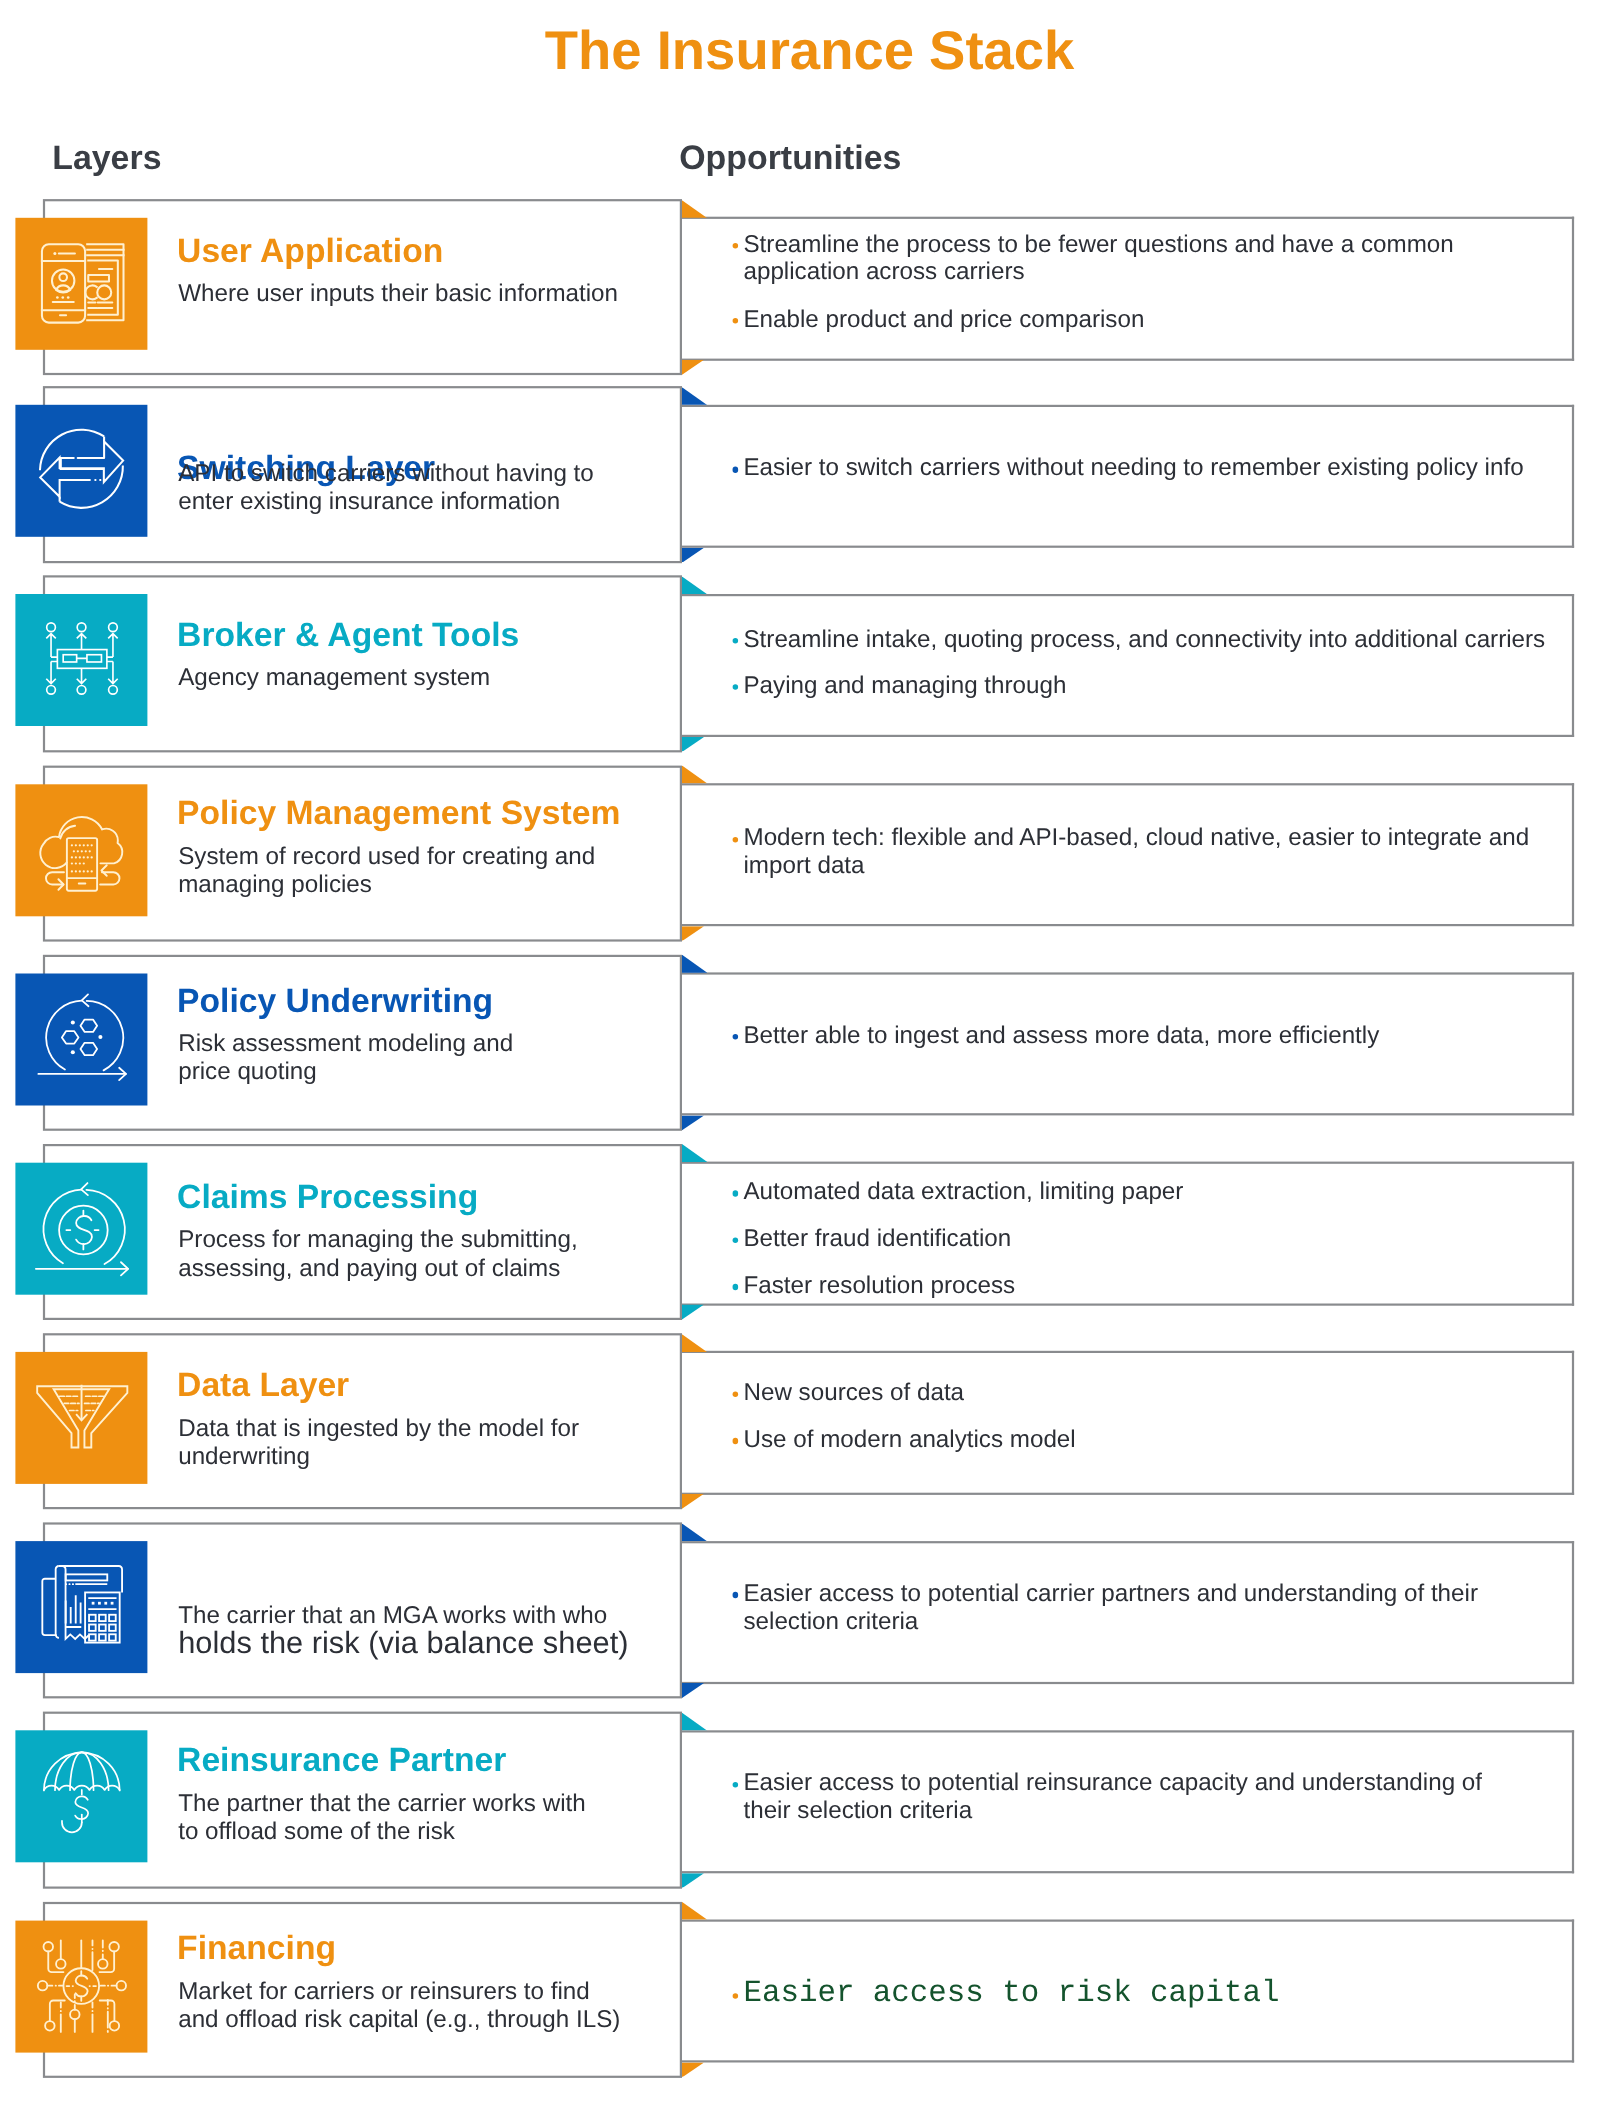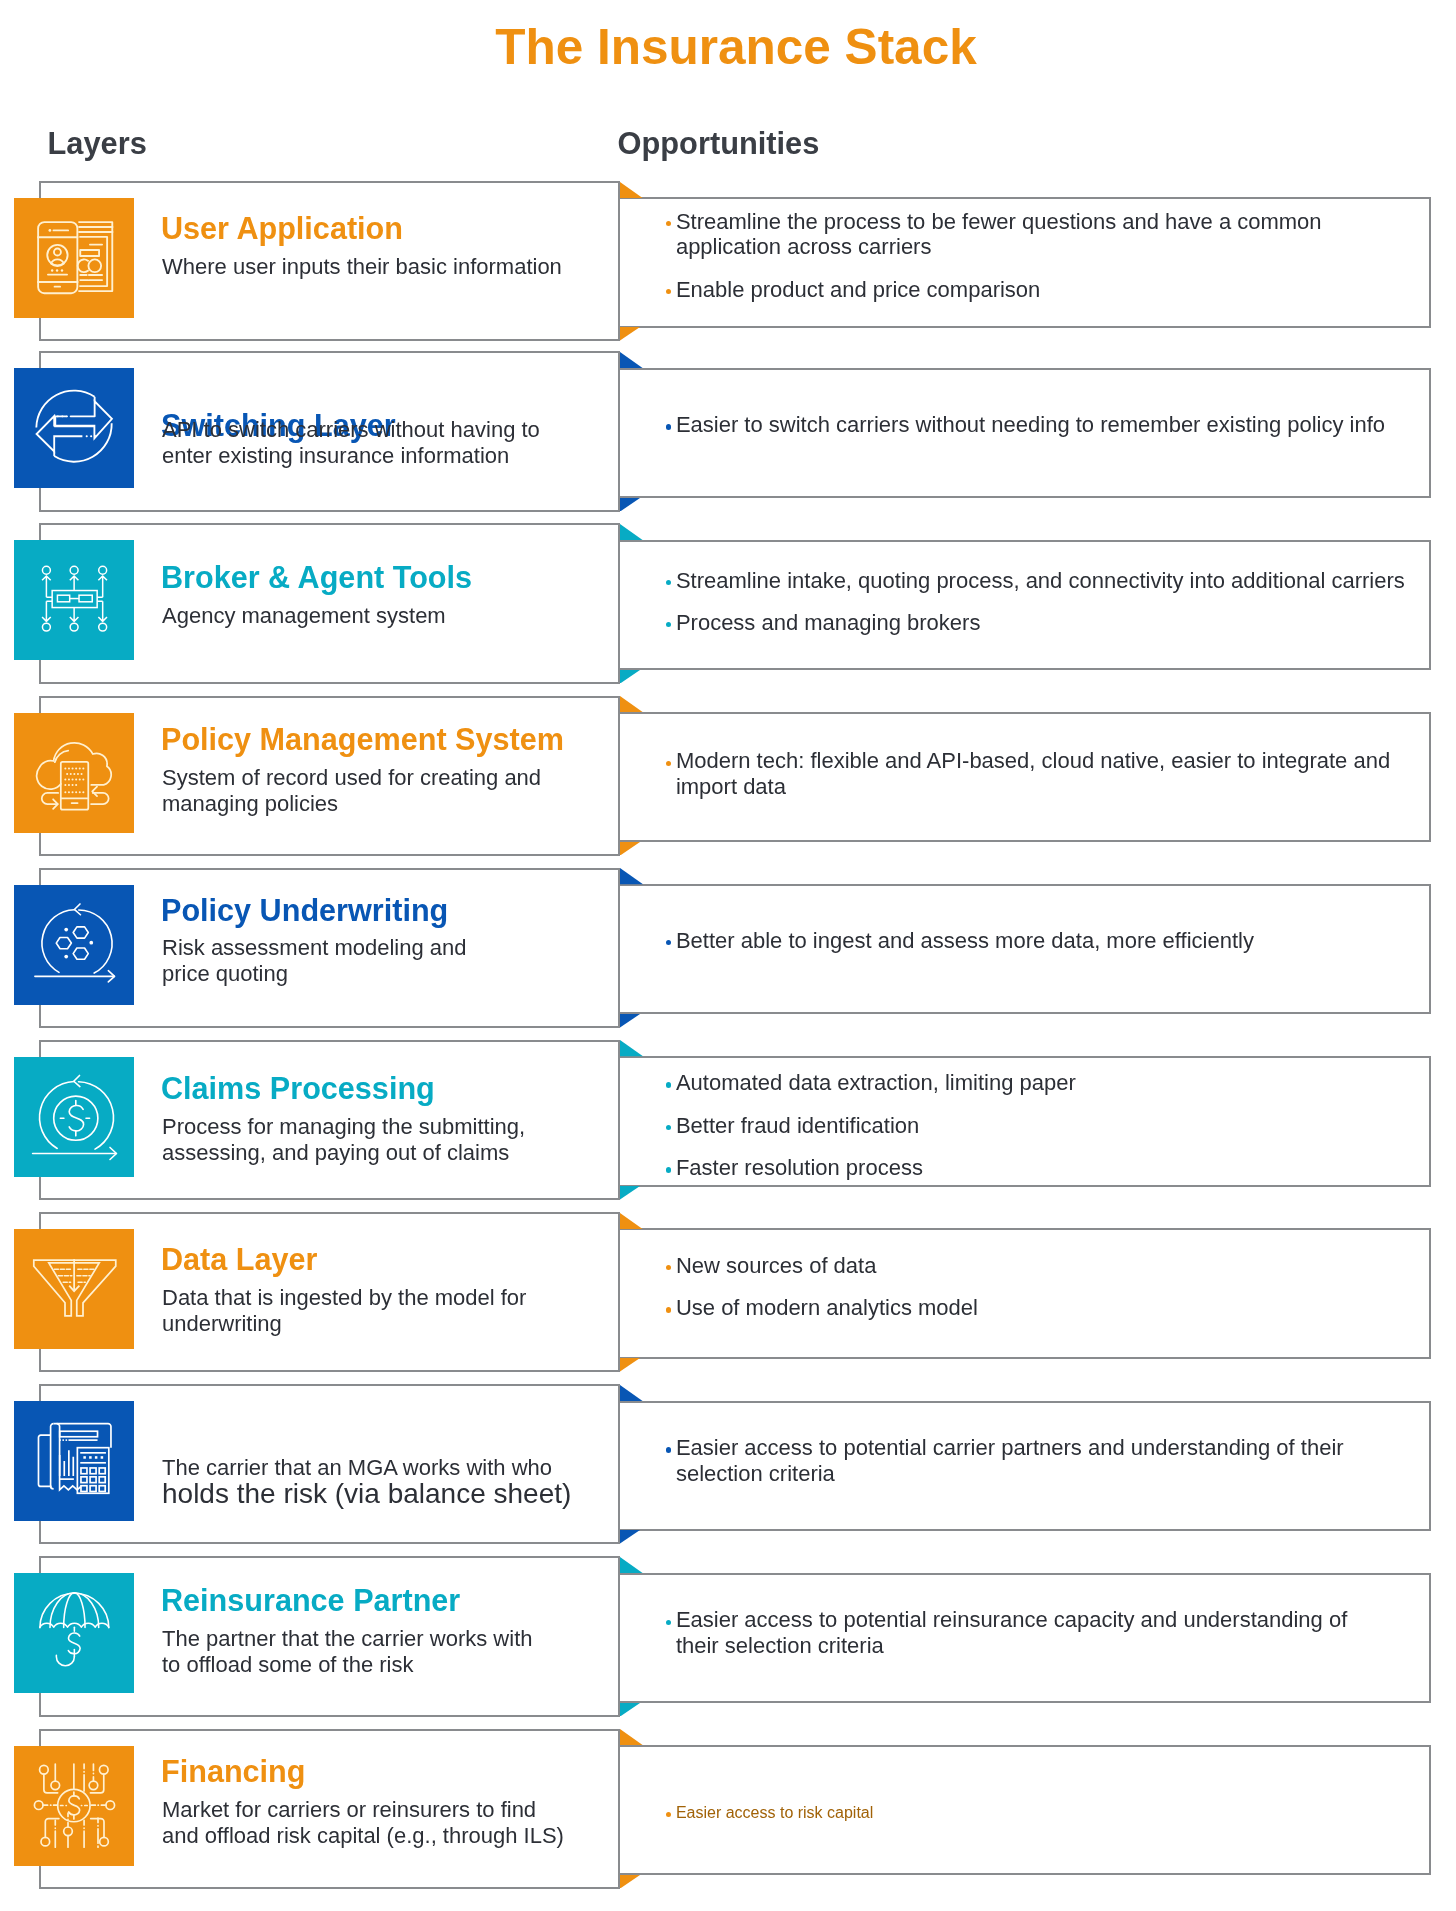--- a/index.html
+++ b/index.html
@@ -133,21 +133,21 @@
  <rect x="54.2" y="46.0" width="11.0" height="5.5"></rect>
  <path d="M46.4 48.8h7.8"></path>
 </g>
       </svg>
     </div>
     <div class="ltitle" style="position: absolute; left: 161px; top: 560.15px; font-size: 30.6px; line-height: 34px; color: rgb(7, 171, 196);">Broker &amp; Agent Tools</div>
     <div class="ldesc" style="position: absolute; left: 162px; top: 602.95px; font-size: 22px; line-height: 26px; color: rgb(44, 47, 54);">Agency management system</div>
     <div class="bdot" style="position: absolute; left: 665.6px; top: 579.6px; width: 5.4px; height: 5.4px; background: rgb(7, 171, 196);"></div>
     <div class="blt" style="position: absolute; left: 675.9px; top: 567.5px; font-size: 22px; line-height: 25.5px; color: rgb(44, 47, 54);">Streamline intake, quoting process, and connectivity into additional carriers</div>
     <div class="bdot" style="position: absolute; left: 665.6px; top: 622px; width: 5.4px; height: 5.4px; background: rgb(7, 171, 196);"></div>
-    <div class="blt" style="position: absolute; left: 675.9px; top: 609.9px; font-size: 22px; line-height: 25.5px; color: rgb(44, 47, 54);">Process and managing brokers</div>
+    <div class="blt" style="position: absolute; left: 675.9px; top: 609.9px; font-size: 22px; line-height: 25.5px; color: rgb(44, 47, 54);">Paying and managing through</div>
     <div class="lbox" style="left: 39px; top: 695.6px; width: 581.4px; height: 160.3px; border-color: rgb(137, 139, 142);"></div>
     <div class="rbox" style="left: 620.4px; top: 711.9px; width: 810.6px; height: 130.4px; border-color: rgb(137, 139, 142);"></div>
     <svg width="23" height="16.3" style="position: absolute; left: 620.4px; top: 696.1px;">
       <path d="M0 0 L23 16.3 L0 16.3 Z" fill="#ef9011"></path>
     </svg>
     <svg width="20" height="13.6" style="position: absolute; left: 620.4px; top: 841.8px;">
       <path d="M0 0 L20 0 L0 13.6 Z" fill="#ef9011"></path>
     </svg>
     <div class="tile" style="left: 14px; top: 712.6px; width: 120px; height: 120px; background: rgb(239, 144, 17);">
       <svg viewBox="0 0 100 100" width="120" height="120">
@@ -405,14 +405,14 @@
  <path d="M58.4 62.0v3.8M58.4 68.4v0.2M58.4 71.0V84.3"></path>
  <path d="M34.4 62.0v3.8M34.4 68.4v0.2M34.4 71.0V84.3"></path>
  <path d="M70.0 60.0v3.8M70.0 66.4v0.2M70.0 69.0v12.0M70.0 83.5v0.8"></path>
 </g>
       </svg>
     </div>
     <div class="ltitle" style="position: absolute; left: 161px; top: 1753.7px; font-size: 30.6px; line-height: 34px; color: rgb(239, 144, 17);">Financing</div>
     <div class="ldesc" style="position: absolute; left: 162px; top: 1796.5px; font-size: 22px; line-height: 26px; color: rgb(44, 47, 54);">Market for carriers or reinsurers to find</div>
     <div class="ldesc" style="position: absolute; left: 162px; top: 1822.5px; font-size: 22px; line-height: 26px; color: rgb(44, 47, 54);">and offload risk capital (e.g., through ILS)</div>
     <div class="bdot" style="position: absolute; left: 665.6px; top: 1811.7px; width: 5.4px; height: 5.4px; background: rgb(239, 144, 17);"></div>
-    <div class="blt" style="position: absolute; left: 675.9px; top: 1799.6px; font-size: 16px; line-height: 25.5px; color: #a16207;">Easier access to risk capital</div>
+    <div class="blt" style="position: absolute; left: 675.9px; top: 1799.6px; font-size: 28px; line-height: 25.5px; color: #14532d; font-family: Liberation Mono, monospace;">Easier access to risk capital</div>
   </div>
 
 </body></html>

